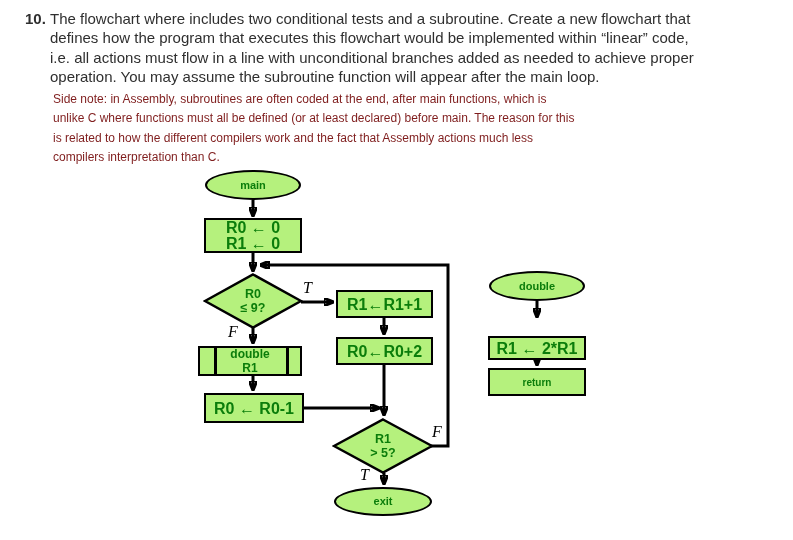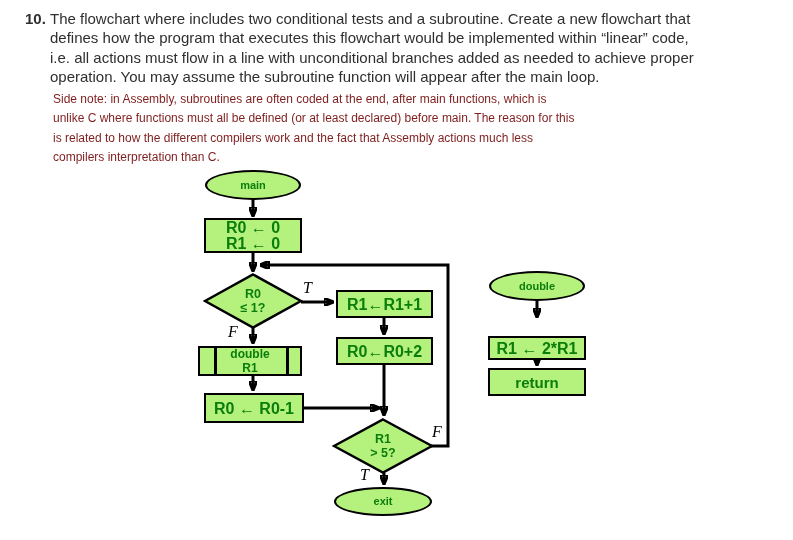--- a/index.html
+++ b/index.html
@@ -23,21 +23,21 @@
   }
   .oval{background:#b5f17d;border:2.5px solid #000;border-radius:50%;font-size:11px;}
   .rect{background:#b5f17d;border:2.5px solid #000;}
   .subr{background:#b5f17d;border:2.5px solid #000;font-size:12px;line-height:14px;}
   .subr::before,.subr::after{content:"";position:absolute;top:0;bottom:0;width:3px;background:#000;}
   .subr::before{left:14px;}
   .subr::after{right:11px;}
   .diamond{background:transparent;border:none;font-size:12.5px;line-height:14px;}
   .diamond svg{position:absolute;left:0;top:0;width:100%;height:100%;}
   .diamond .dlabel{position:relative;z-index:1;}
-  .big{font-size:15px;}
+  .big{font-size:10px;}
   
   .edge-label{
     position:absolute;font-family:"Liberation Serif",serif;font-style:italic;
     font-size:16px;color:#000;z-index:3;
   }
   
   .wires{position:absolute;left:0;top:0;z-index:1;}
   .wires path{stroke:#000;stroke-width:3;fill:none;}
 </style>
 </head>
@@ -85,21 +85,21 @@
   <div class="node oval" style="left:205px;top:170px;width:96px;height:30px;">main</div>
 
   <div class="node rect" style="left:204px;top:218px;width:98px;height:35px;line-height:16px;">R0 ← 0
 R1 ← 0</div>
 
   <div class="node diamond" style="left:203px;top:273px;width:100px;height:56px;">
     <svg viewBox="0 0 100 56">
       <polygon points="50,1.5 98,28 50,54.5 2,28" fill="#b5f17d" stroke="#000" stroke-width="2.5"></polygon>
     </svg>
     <span class="dlabel">R0
-≤ 1?</span>
+≤ 9?</span>
   </div>
 
   <span class="edge-label" style="left:303px;top:279px;">T</span>
   <span class="edge-label" style="left:228px;top:323px;">F</span>
 
   <div class="node rect" style="left:336px;top:290px;width:97px;height:28px;">R1←R1+1</div>
 
   <div class="node rect" style="left:336px;top:337px;width:97px;height:28px;">R0←R0+2</div>
 
   <div class="node subr" style="left:198px;top:346px;width:104px;height:30px;">double

